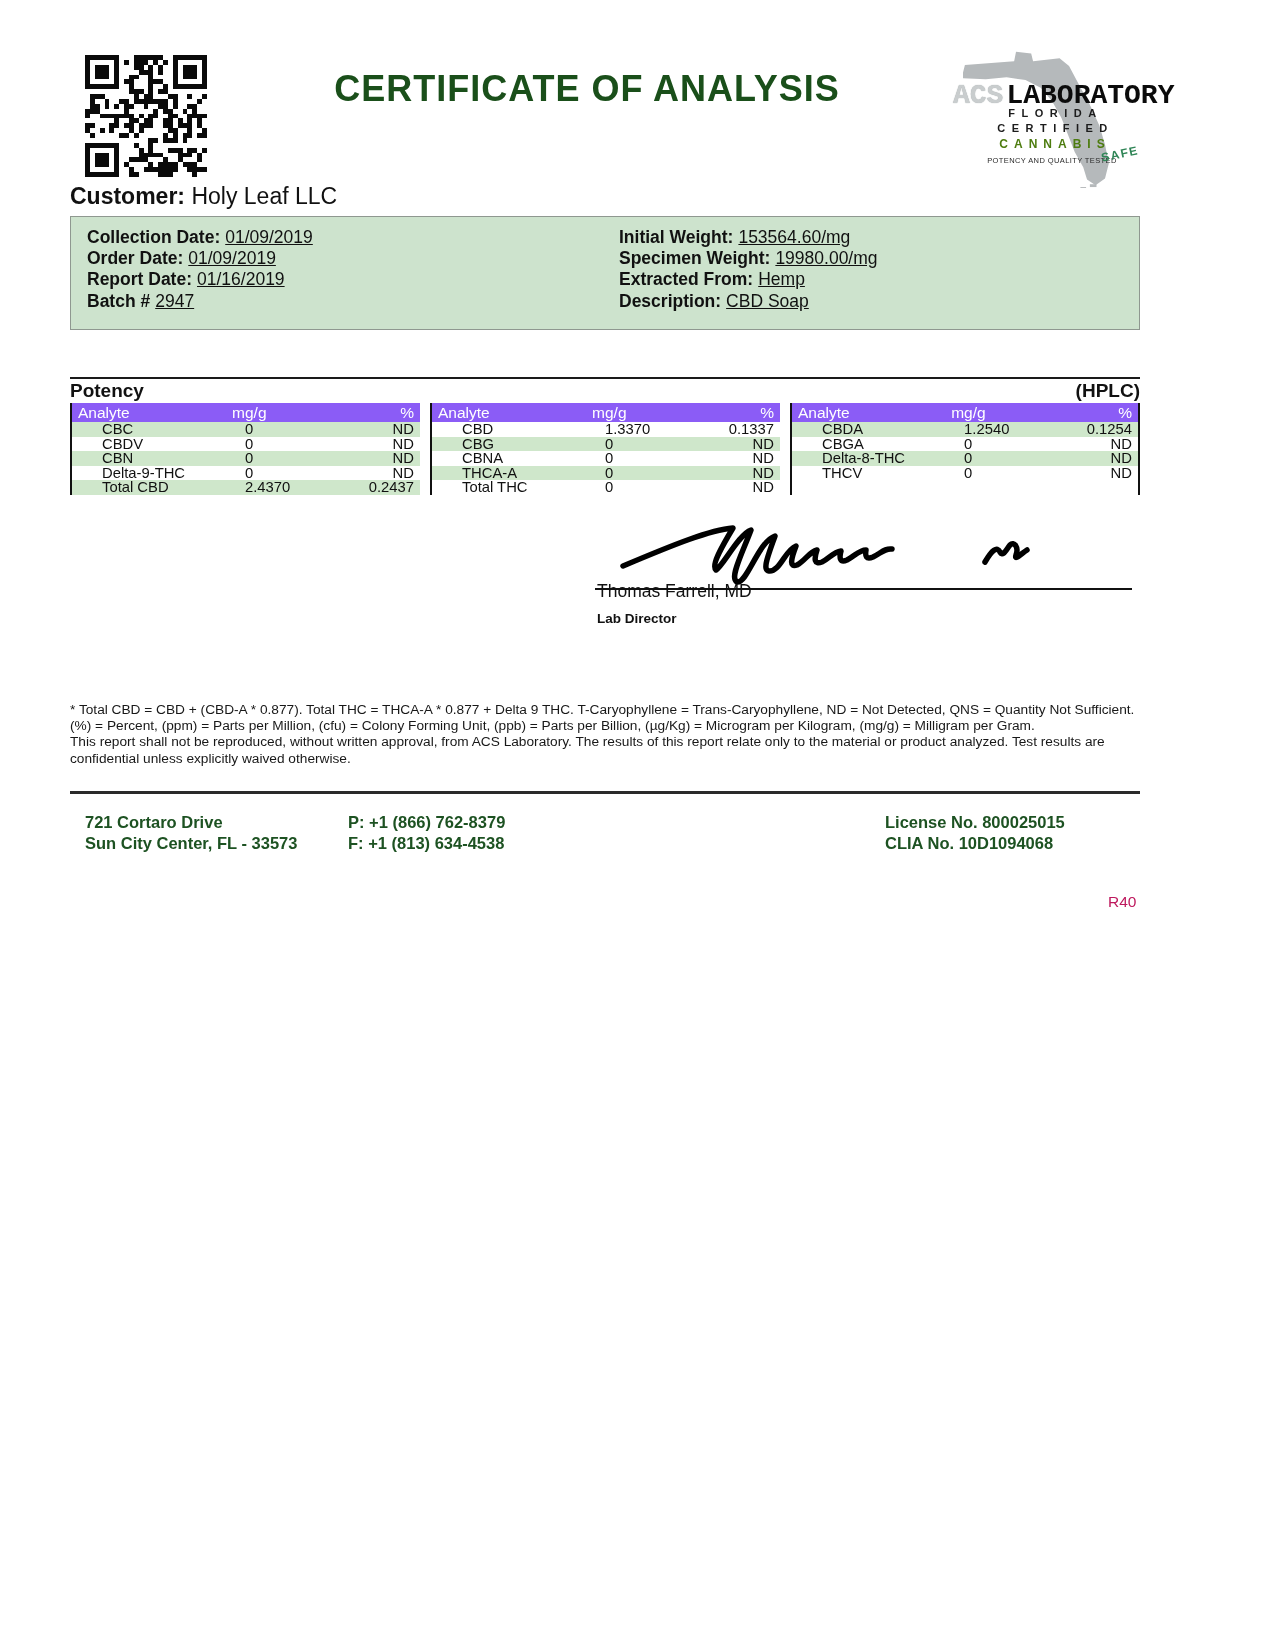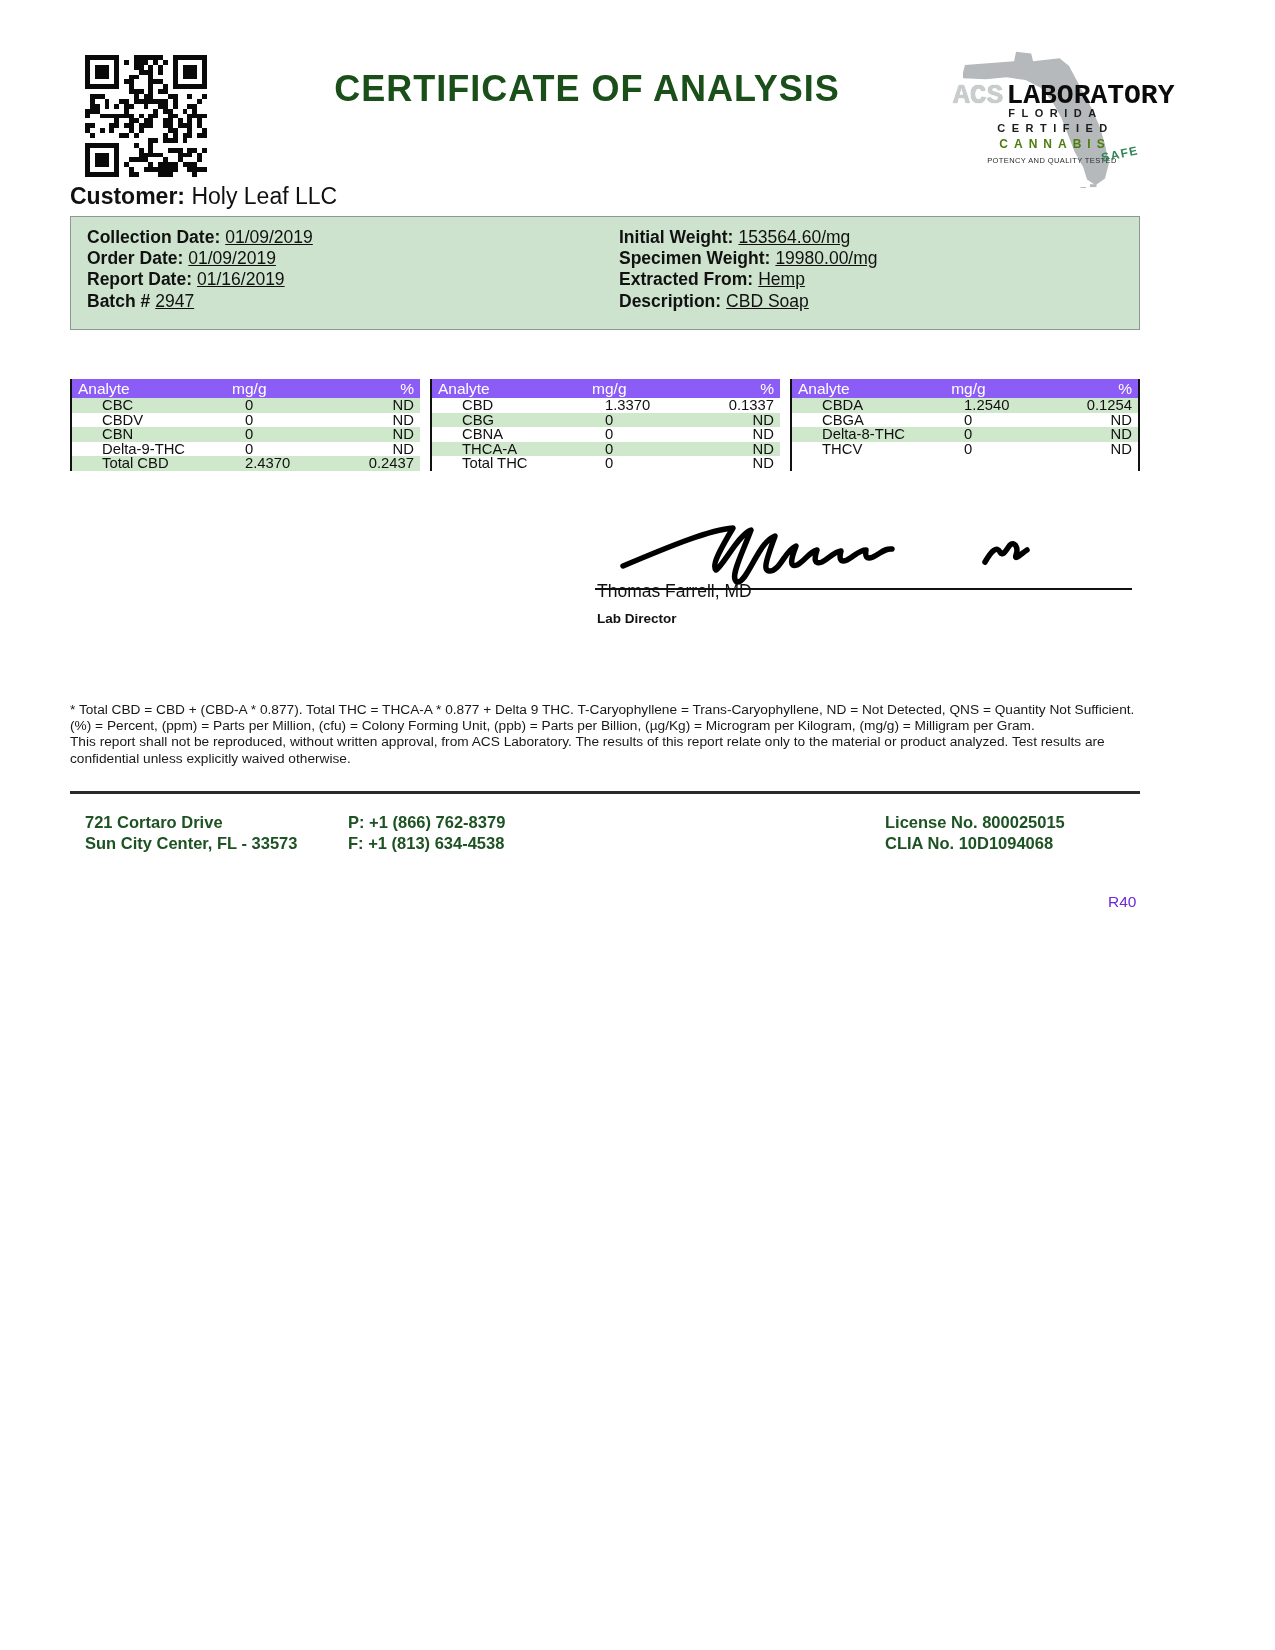--- a/index.html
+++ b/index.html
@@ -70,21 +70,21 @@
 
   
   .footnotes { left:70px; top:702px; width:1076px; font-size:13.7px; line-height:16.2px; color:#181818; }
   .footnotes p { margin:0; }
 
   
   .hr2 { left:70px; top:791px; width:1070px; border-top:3px solid #2a2a2a; }
   .fcol { top:812px; font-size:16.5px; font-weight:bold; color:#1d5222; line-height:21px; white-space:nowrap; }
   .fc1 { left:85px; } .fc2 { left:348px; } .fc3 { left:620px; } .fc4 { left:885px; }
 
-  .pageref { left:1108px; top:893px; font-size:15.5px; color:#6d28d9; }
+  .pageref { left:1108px; top:893px; font-size:15.5px; color:#be185d; }
 </style>
 </head>
 <body>
 
 <div class="page">
 
   <div class="abs qr">
       <svg viewBox="0 0 25 25" shape-rendering="crispEdges" fill="#0a0a0a">
         <rect x="0" y="0" width="1" height="1"></rect>
         <rect x="1" y="0" width="1" height="1"></rect>
@@ -416,20 +416,24 @@
     </div>
     <div class="col2">
       <div class="kv"><span class="k">Initial Weight:</span><span class="v">153564.60/mg</span></div>
       <div class="kv"><span class="k">Specimen Weight:</span><span class="v">19980.00/mg</span></div>
       <div class="kv"><span class="k">Extracted From:</span><span class="v">Hemp</span></div>
       <div class="kv"><span class="k">Description:</span><span class="v">CBD Soap</span></div>
     </div>
   </div>
 
   <div class="abs potency">
+    <div class="phead">
+      <span>Potency</span>
+      <span>(HPLC)</span>
+    </div>
     <div class="ptables">
 
       <div class="ptable">
         <div class="th">
           <span class="td a">Analyte</span>
           <span class="td m">mg/g</span>
           <span class="td p">%</span>
         </div>
         <div class="tr g">
             <span class="td a">CBC</span>

